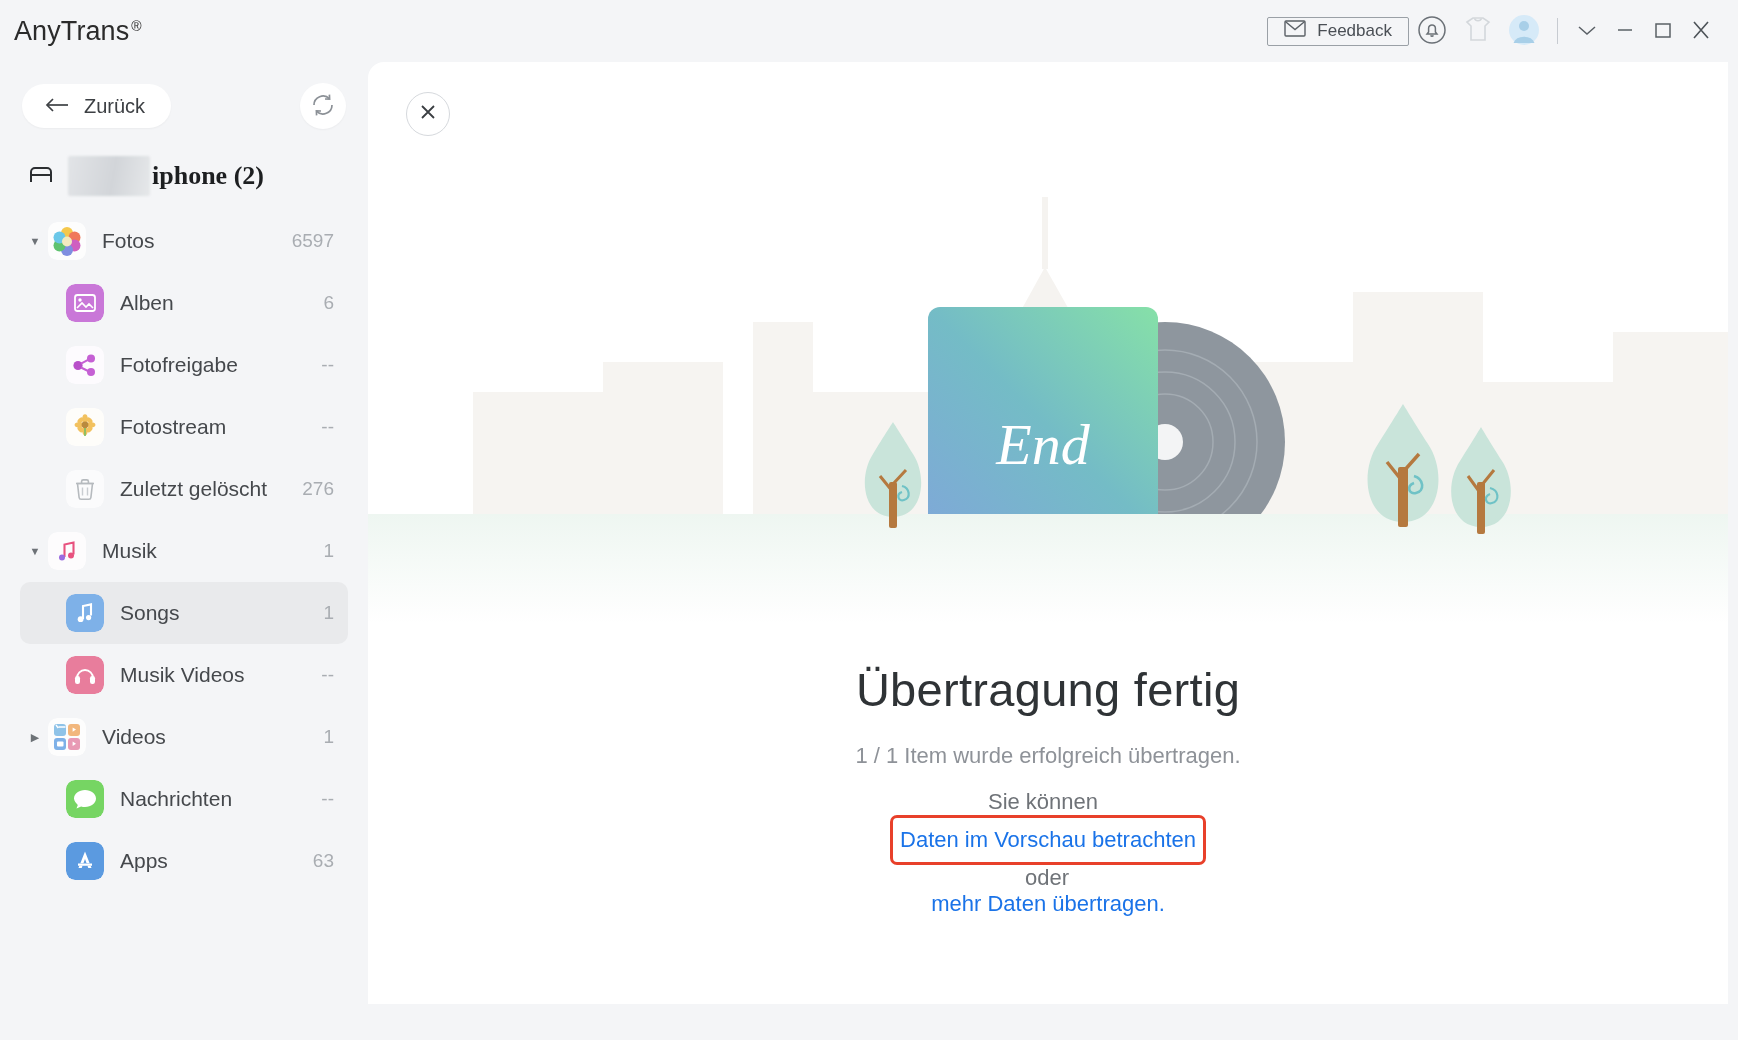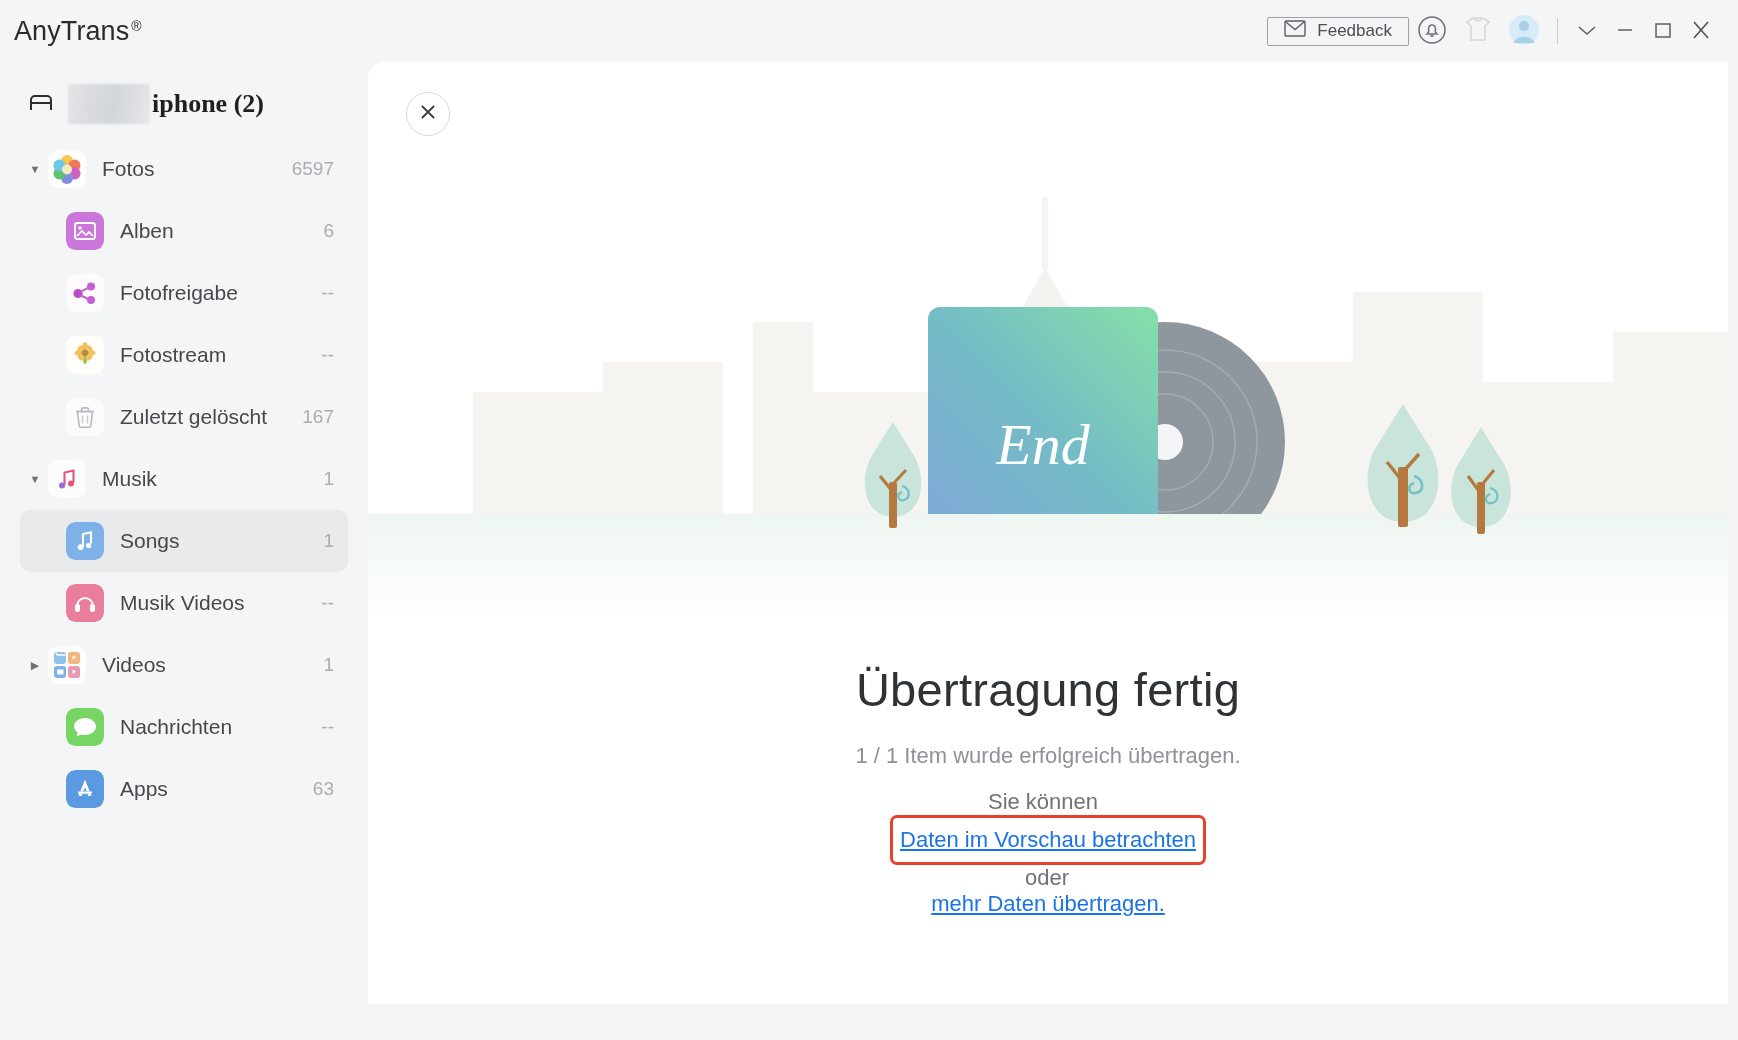--- a/index.html
+++ b/index.html
@@ -173,21 +173,21 @@
   .sub {
     font-size: 22px; color: #8e9298; margin-top: 26px;
   }
   .links {
     font-size: 22px; color: #6f7378; margin-top: 20px;
     display: flex; justify-content: center; align-items: center;
     gap: 0;
     flex-direction: column;
   }
   .links a {
-    color: #1a73e8; text-decoration: underline; cursor: pointer;
+    color: #1a73e8; cursor: pointer;
   }
   .hl-wrap {
     position: relative;
     display: inline-flex; align-items: center;
     padding: 9px 7px;
     border: 3px solid #e8402a;
     border-radius: 7px;
     margin: 0 2px;
   }
   .links .gap-l { margin-left: 8px; }
@@ -274,20 +274,41 @@
             </svg>
         </span>
       </button>
     </div>
   </div>
 
   <div class="body">
 
     <div class="sidebar">
 
+      <div class="side-top">
+        <button class="back-btn">
+          <span>
+            <svg width="26" height="16" viewBox="0 0 26 16" fill="none" stroke="#3d4044" stroke-width="1.7">
+              <path d="M24 8 H3"></path>
+                <path d="M9 2 L3 8 L9 14"></path>
+            </svg>
+          </span>
+          <span>Zurück</span>
+        </button>
+        <button class="refresh-btn">
+          <span>
+            <svg width="26" height="26" viewBox="0 0 26 26" fill="none" stroke="#8b9096" stroke-width="1.7">
+              <path d="M22 13 a9 9 0 0 1-15.5 6.2"></path>
+              <path d="M4 13 a9 9 0 0 1 15.5-6.2"></path>
+              <path d="M19.4 2.6 L19.6 7.2 L15 7"></path>
+              <path d="M6.6 23.4 L6.4 18.8 L11 19"></path>
+            </svg>
+          </span>
+        </button>
+      </div>
 
       <div class="device-row">
         <span>
           <svg width="26" height="22" viewBox="0 0 26 22" fill="none" stroke="#2b2e31" stroke-width="2">
             <path d="M3 19 V9 a4 4 0 0 1 4-4 h12 a4 4 0 0 1 4 4 v10"></path>
             <path d="M3 12 h20"></path>
           </svg>
         </span>
         <span class="device-name">
           <span class="redacted"></span>
@@ -373,21 +394,21 @@
           <span class="nav-icon">
             <svg width="38" height="38" viewBox="0 0 38 38">
                 <rect width="38" height="38" rx="9" fill="#fbfbfc"></rect>
               <path d="M11.5 13.5 h15 l-1.6 14 a2 2 0 0 1-2 1.8 h-7.8 a2 2 0 0 1-2-1.8 z" fill="none" stroke="#b6babe" stroke-width="1.6"></path>
               <path d="M10 13.5 h18" stroke="#b6babe" stroke-width="1.6"></path>
               <path d="M15.6 13.5 v-2 a1.6 1.6 0 0 1 1.6-1.6 h3.6 a1.6 1.6 0 0 1 1.6 1.6 v2" fill="none" stroke="#b6babe" stroke-width="1.6"></path>
               <path d="M16.5 17.5 v8 M21.5 17.5 v8" stroke="#c9cdd1" stroke-width="1.4"></path>
               </svg>
           </span>
           <span class="nav-label">Zuletzt gelöscht</span>
-          <span class="nav-count">167</span>
+          <span class="nav-count">276</span>
         </div>
 
         <div class="nav-item parent">
           <span class="caret">▼</span>
           <span class="nav-icon">
             <svg width="38" height="38" viewBox="0 0 38 38">
                 <rect width="38" height="38" rx="9" fill="#fdfcfd"></rect>
               <path d="M16.5 25 V12.5 l9-2 v12" fill="none" stroke="#e8527f" stroke-width="2.1"></path>
               <circle cx="14" cy="25.4" r="3" fill="#9b6ce0"></circle>
                 <circle cx="23" cy="23.4" r="3" fill="#e8527f"></circle>

